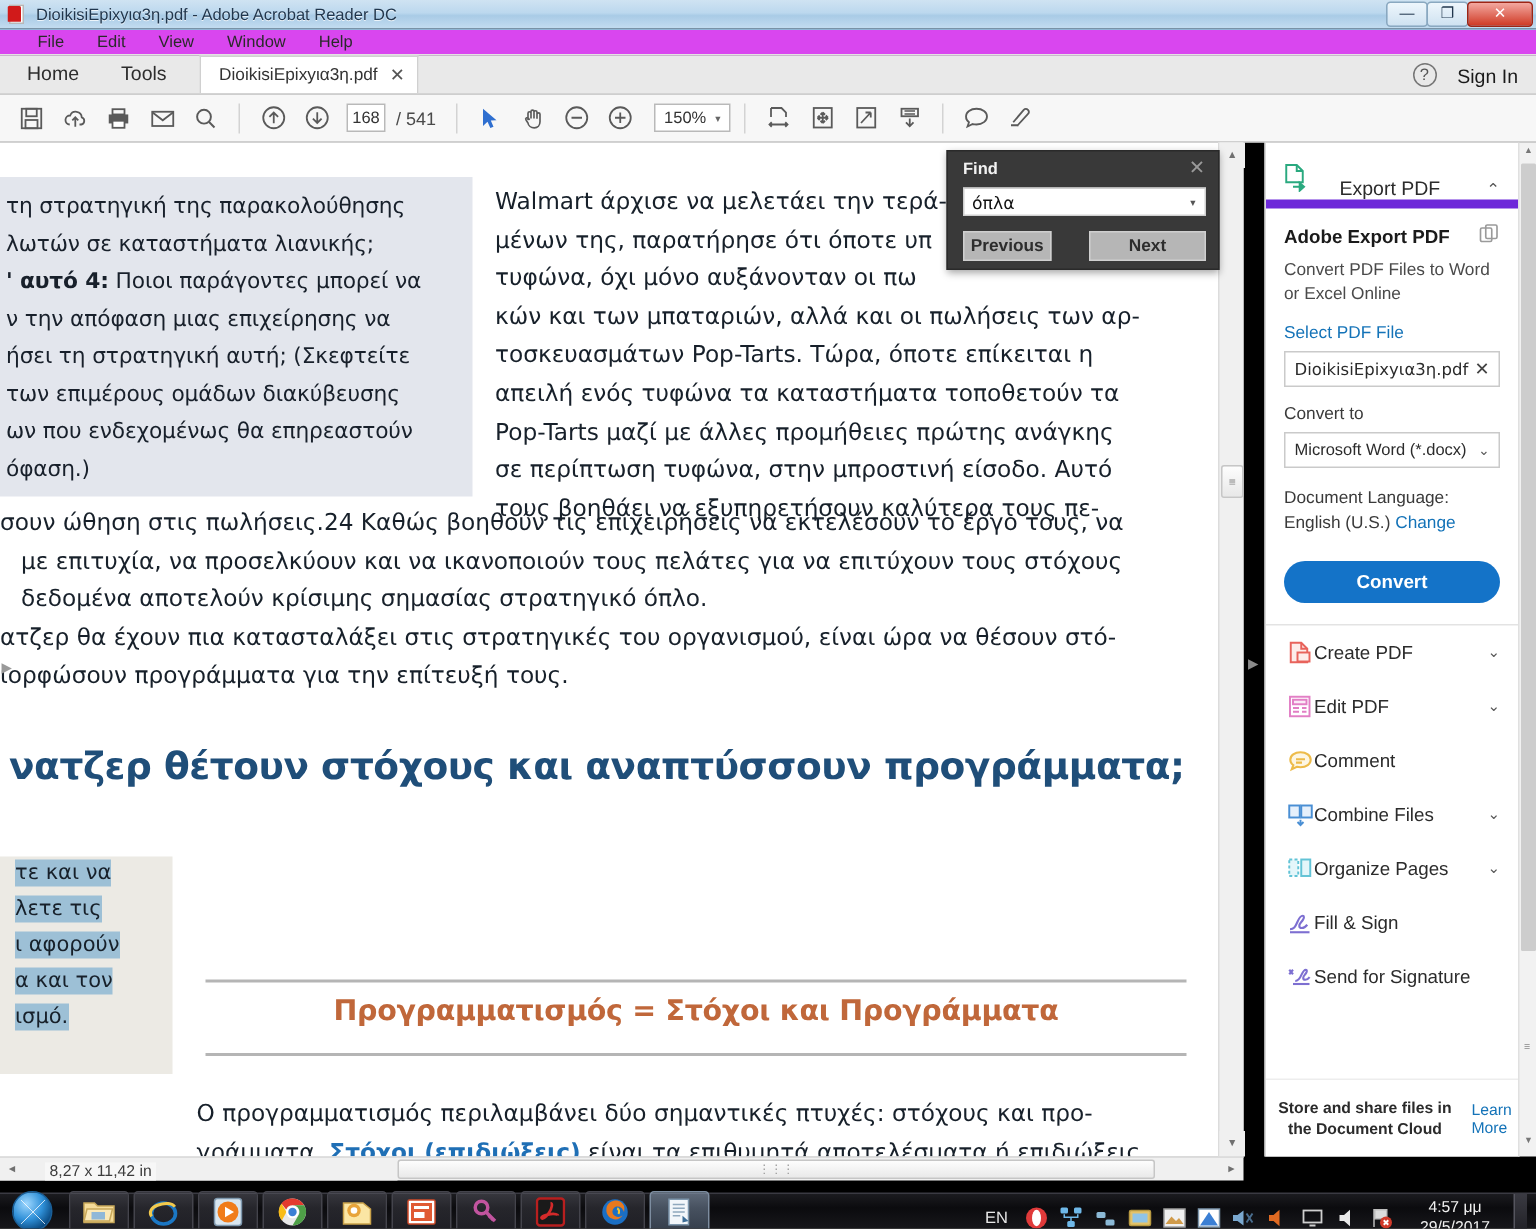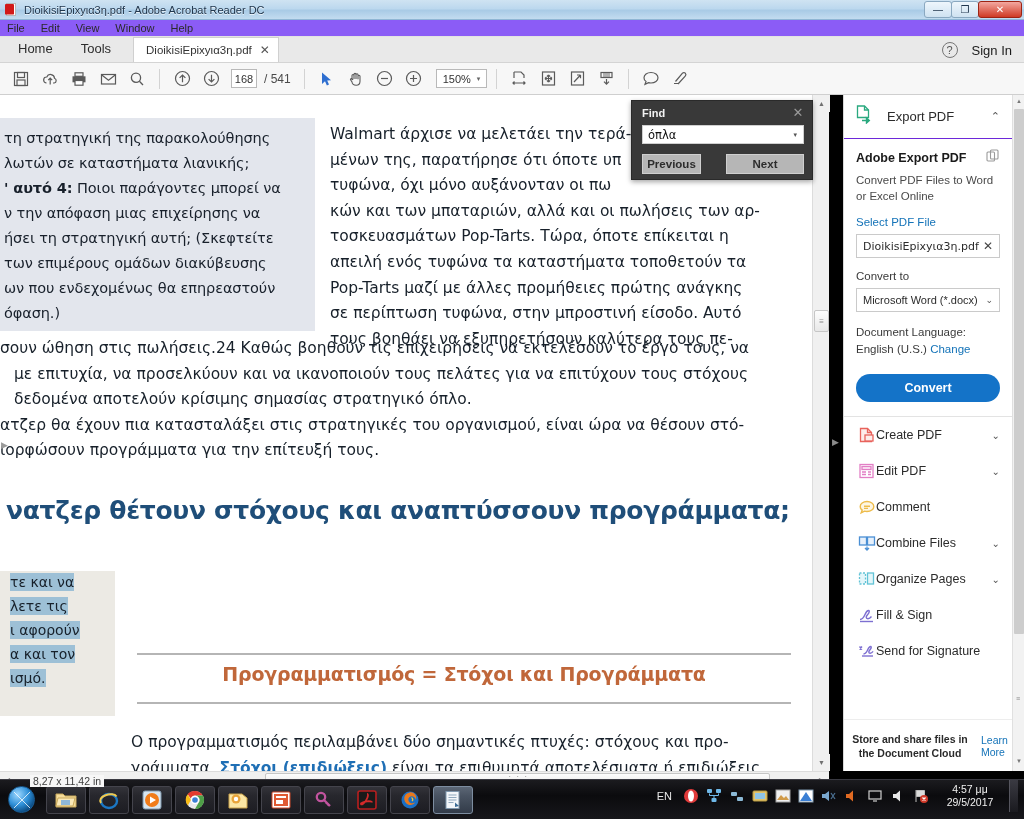--- a/index.html
+++ b/index.html
@@ -45,22 +45,22 @@
     font-size: 10px; color: #20364d; margin-left: -1px;
   }
   .winbtn.close {
     background: linear-gradient(to bottom, #f3a8a0, #cf3a25);
     border-color: #9d2414; color: #fff; width: 44px; border-radius: 3px;
   }
 
   
   .menubar {
     position: absolute; top: 20px; left: 0; width: 1024px; height: 17px;
-    background: #8b5cf6; border-bottom: 1px solid #e3e3e3;
-    display: flex; align-items: center; padding-left: 0; gap: 2px;
+    background: #d946ef; border-bottom: 1px solid #e3e3e3;
+    display: flex; align-items: center; padding-left: 18px; gap: 8px;
   }
   .menuitem { font-size: 11px; color: #2a2a2a; padding: 1px 7px; }
 
   
   .tabstrip {
     position: absolute; top: 37px; left: 0; width: 1024px; height: 26px;
     background: #e9e9e9; border-bottom: 1px solid #d4d4d4;
     display: flex; align-items: flex-end;
   }
   .hometools { display: flex; align-items: center; height: 26px; padding: 0 4px; }
@@ -276,22 +276,22 @@
   }
   .find .f-btn.prev { left: 10px; width: 59px; }
   .find .f-btn.next { left: 94px; width: 78px; }
 
   
   .rpanel {
     position: absolute; top: 95px; left: 843px; width: 169px; height: 676px;
     background: #fff; border-left: 1px solid #d8d8d8;
   }
   .rp-head {
-    height: 44px; display: flex; align-items: center; gap: 14px;
-    padding: 0 12px; border-bottom: 1px solid #6d28d9;
+    height: 44px; display: flex; align-items: flex-end; gap: 20px;
+    padding: 0 12px; border-bottom: 6px solid #6d28d9;
   }
   .rp-head .rp-title { font-size: 13px; color: #2b2b2b; flex: 1; }
   .rp-head .chev { font-size: 11px; color: #555; }
   .rp-body { padding: 10px 12px 0 12px; }
   .rp-h2 {
     font-size: 12.5px; font-weight: 700; color: #1a1a1a;
     display: flex; align-items: center; justify-content: space-between;
   }
   .rp-desc { font-size: 11.5px; color: #4a4a4a; line-height: 16px; margin-top: 6px; }
   .rp-link { font-size: 11.5px; color: #1473b8; margin-top: 12px; }
@@ -348,21 +348,21 @@
   .rp-scroll .rs-thumb {
     position: absolute; left: 1px; top: 14px; width: 10px; height: 525px;
     background: #cdcdcd; border-radius: 1px;
   }
   .rp-scroll .rs-grip {
     position: absolute; left: 3px; top: 600px; font-size: 7px; color: #888;
   }
 
   
   .taskbar {
-    position: absolute; bottom: 0; left: 0; width: 1024px; height: 40px;
+    position: absolute; bottom: 0; left: 0; width: 1024px; height: 24px;
     background: linear-gradient(to bottom, #1b1b1f 0%, #0b0b0e 40%, #17171b 100%);
     border-top: 1px solid #3a3a42;
     display: flex; align-items: center;
   }
   .startorb {
     width: 42px; height: 30px; display: flex; align-items: center; justify-content: center;
     flex: none;
   }
   .orb {
     width: 27px; height: 27px; border-radius: 50%;

